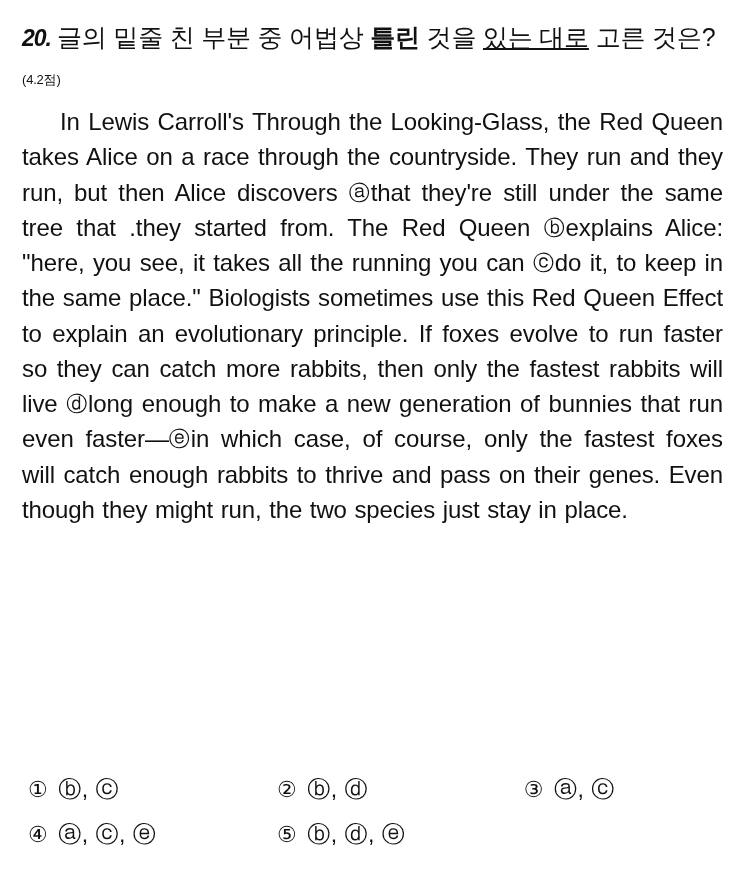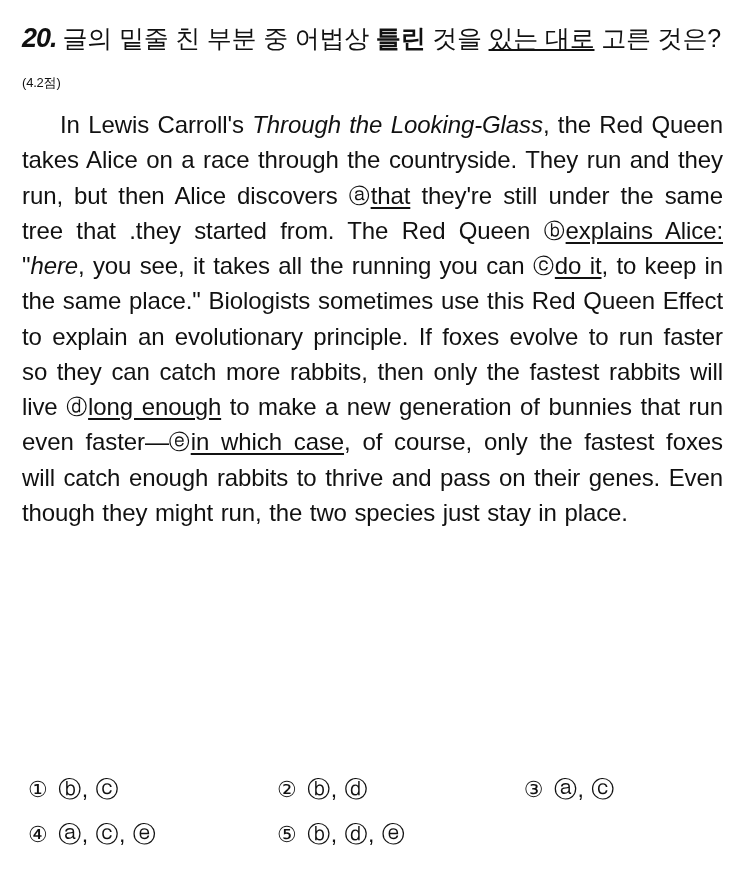--- a/index.html
+++ b/index.html
@@ -27,21 +27,21 @@
   .question-head {
     font-size: 25px;
     line-height: 1.52;
     letter-spacing: -0.2px;
     margin: 0 0 4px 0;
     font-weight: 500;
   }
   .q-num {
     font-weight: bold;
     font-style: italic;
-    font-size: 27px;
+    font-size: 23px;
     margin-right: 6px;
     letter-spacing: -1px;
   }
   .q-points {
     font-size: 13px;
   }
   .u {
     text-decoration: underline;
     text-underline-offset: 2px;
     text-align: right;
@@ -59,24 +59,22 @@
     text-justify: inter-word;
     margin: 10px 0 0 0;
     letter-spacing: -0.1px;
     word-spacing: 1px;
   }
   .passage .indent {
     display: inline-block;
     width: 38px;
   }
   .it {
-    font-style: italic;
   }
   .mark {
-    text-decoration: underline;
     text-underline-offset: 3px;
     white-space: nowrap;
   }
   .circ {
     font-size: 21px;
     vertical-align: 1px;
     text-decoration: none;
     display: inline-block;
     margin-right: 1px;
   }

